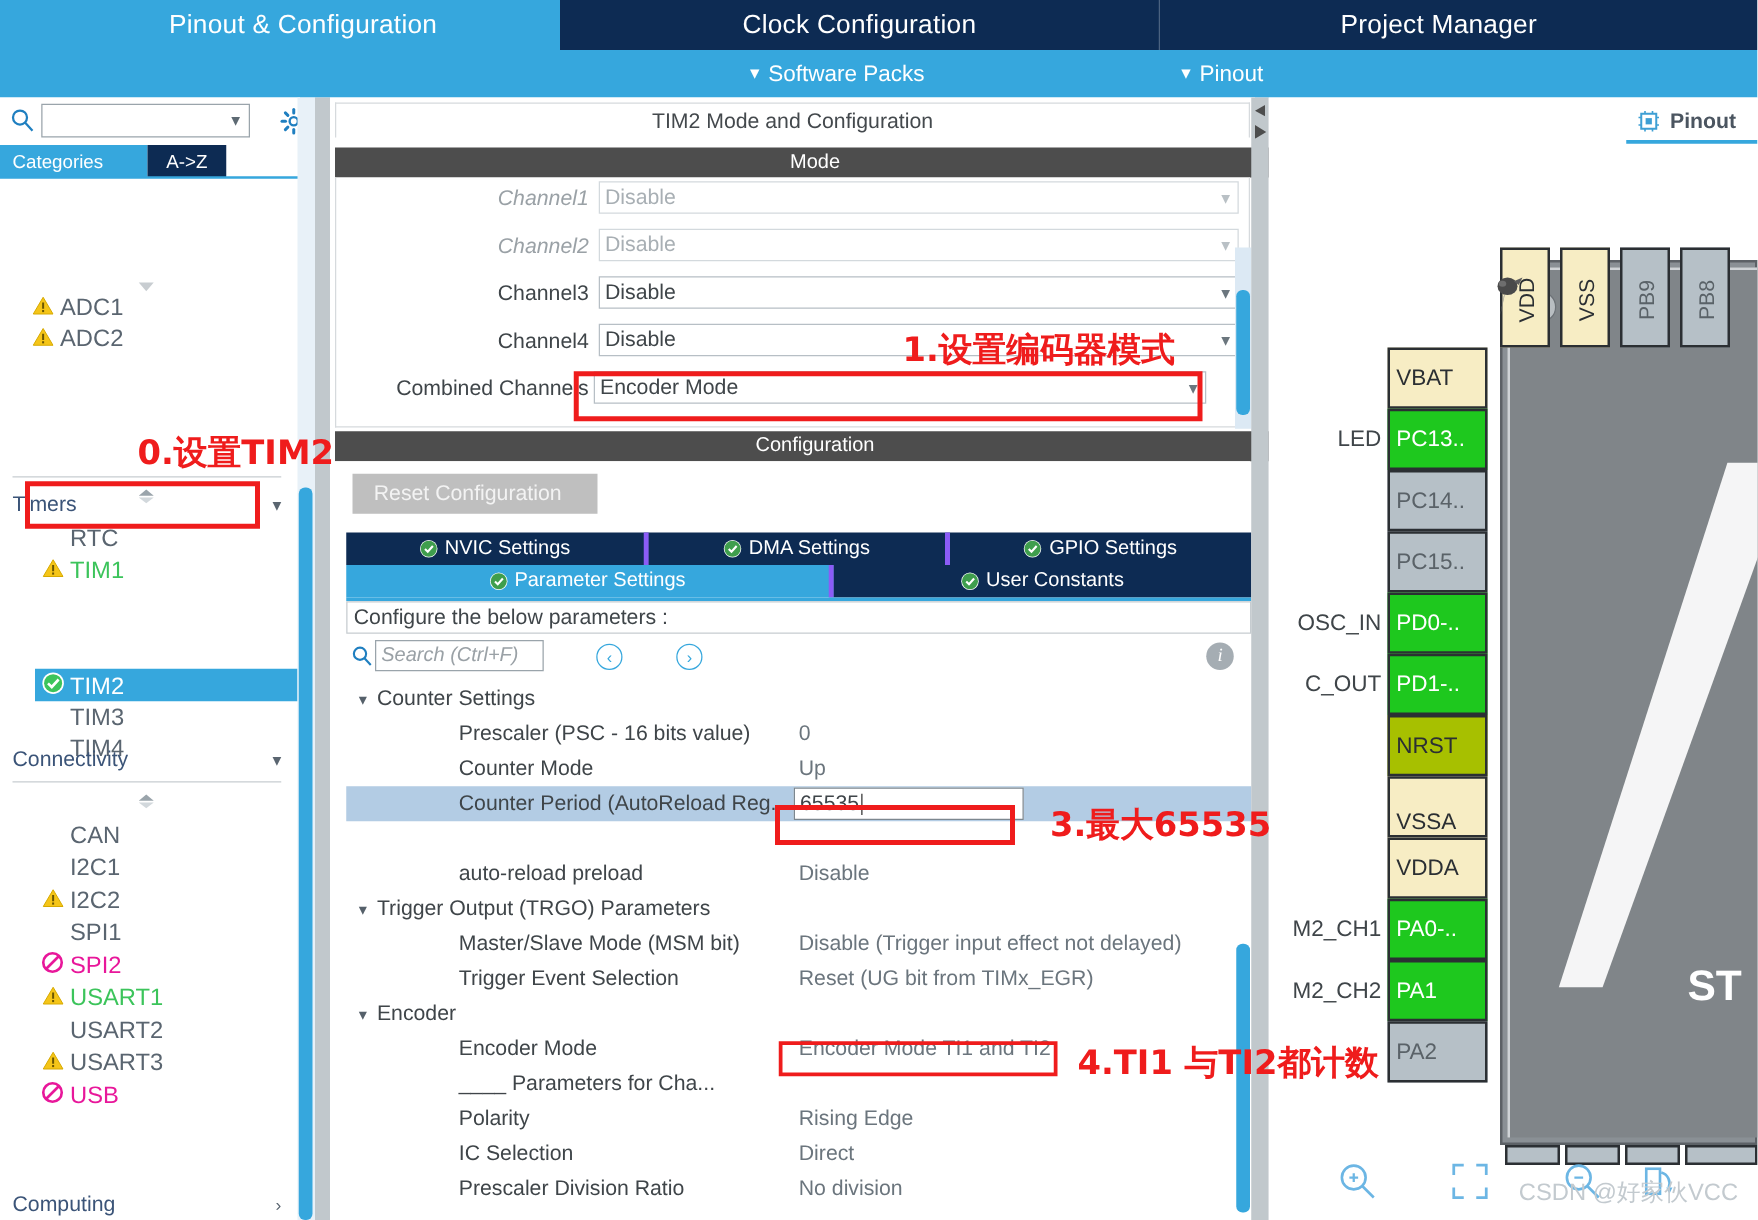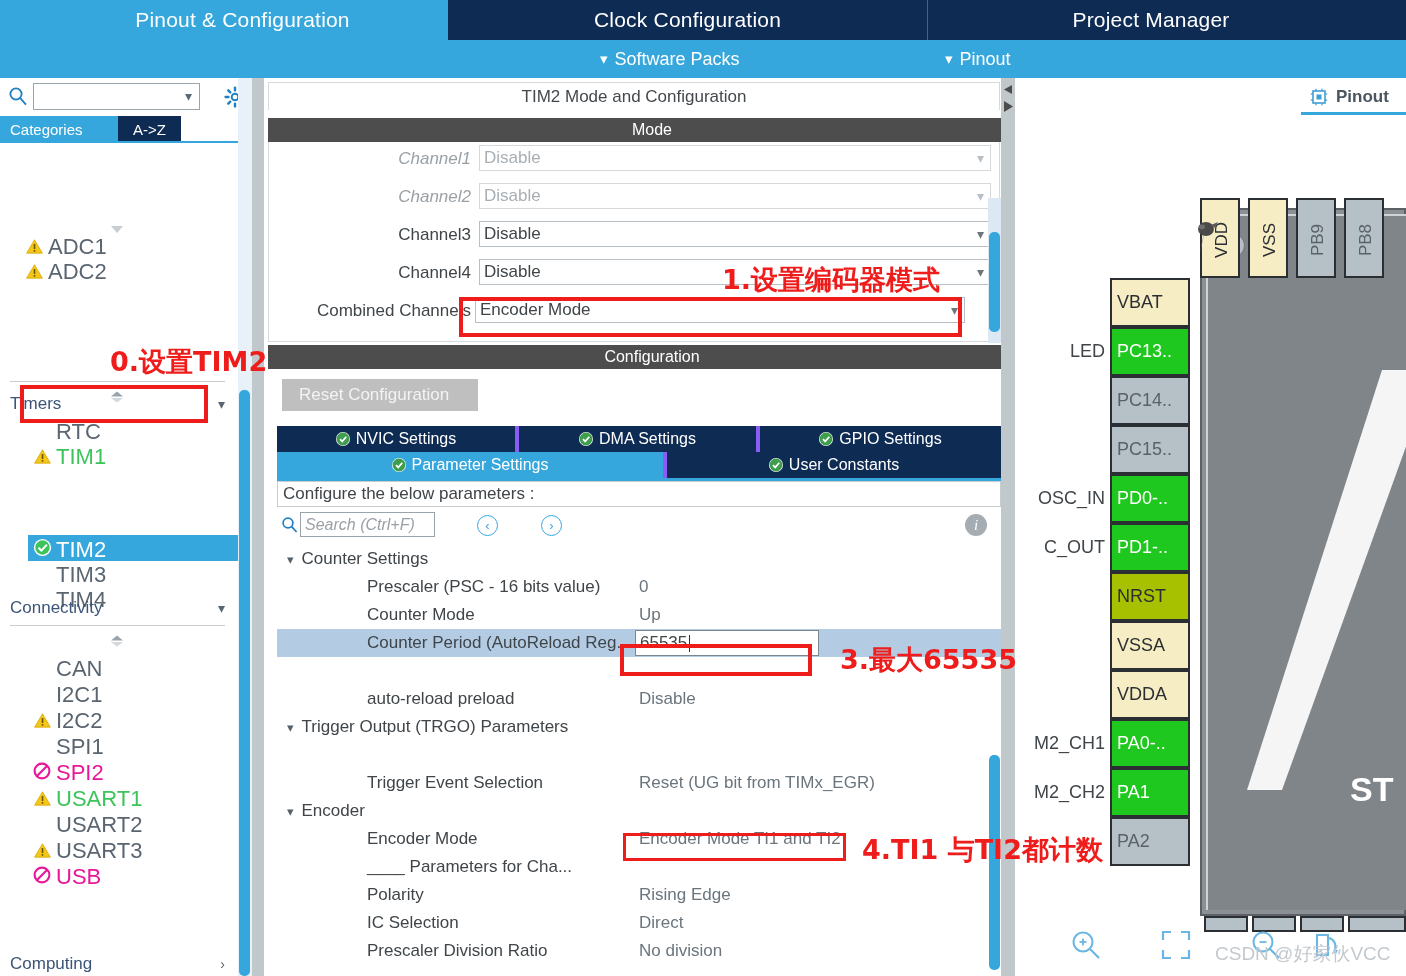--- a/index.html
+++ b/index.html
@@ -47,21 +47,21 @@
                 background:#0d2b53; color:#ffffff; font-size:15px;
                 display:flex; align-items:center; justify-content:center; }
   .catunderline { position:absolute; left:0; top:63px; width:240px; height:2px;
                   background:#36a7dd; }
 
   .treearea { position:absolute; left:0; top:66px; width:240px; height:832px; }
   .spinner { position:absolute; width:18px; height:14px; left:108px; }
   .spinner svg { display:block; }
 
   .peri { position:absolute; left:0; height:25px; display:flex; align-items:center;
-          font-size:22px; color:#5a6570; }
+          font-size:19px; color:#5a6570; }
   .peri .picon { width:24px; display:inline-block; text-align:center; flex:0 0 24px; }
   .peri .plabel { padding-left:2px; }
   .peri.green .plabel { color:#3cc45b; }
   .peri.pink .plabel { color:#e8179a; }
 
   .sechead { position:absolute; left:10px; width:215px; height:30px;
              display:flex; align-items:center; justify-content:space-between;
              font-size:17px; color:#3b5478; }
   .sechead .sc { font-size:14px; color:#5a6570; }
   .secline { position:absolute; left:10px; width:215px; height:1px; background:#c8cdd1; }
@@ -613,20 +613,24 @@
           <div class="pval">Disable</div>
         </div>
 
         <div class="prow" style="top:168px;">
           <div class="pgroup">
             <span class="twisty">▾</span>
             <span>Trigger Output (TRGO) Parameters</span>
           </div>
         </div>
 
+        <div class="prow" style="top:196px;">
+          <div class="pname">Master/Slave Mode (MSM bit)</div>
+          <div class="pval">Disable (Trigger input effect not delayed)</div>
+        </div>
 
         <div class="prow" style="top:224px;">
           <div class="pname">Trigger Event Selection</div>
           <div class="pval">Reset (UG bit from TIMx_EGR)</div>
         </div>
 
         <div class="prow" style="top:252px;">
           <div class="pgroup">
             <span class="twisty">▾</span>
             <span>Encoder</span>
@@ -735,21 +739,21 @@
       </div>
     <div class="pinleft pgr" style="left:95px; top:396px;">
       <span>PD0-..</span>
       </div>
     <div class="pinleft pgr" style="left:95px; top:445px;">
       <span>PD1-..</span>
       </div>
     <div class="pinleft pol" style="left:95px; top:494px;">
       <span>NRST</span>
       </div>
-    <div class="pinleft pw" style="left:95px; top:543px;">
+    <div class="pinleft pw" style="left:95px; top:543px;align-items:flex-end;">
       <span>VSSA</span>
       </div>
     <div class="pinleft pw" style="left:95px; top:592px;">
       <span>VDDA</span>
       </div>
     <div class="pinleft pgr" style="left:95px; top:641px;">
       <span>PA0-..</span>
       </div>
     <div class="pinleft pgr" style="left:95px; top:690px;">
       <span>PA1</span>

